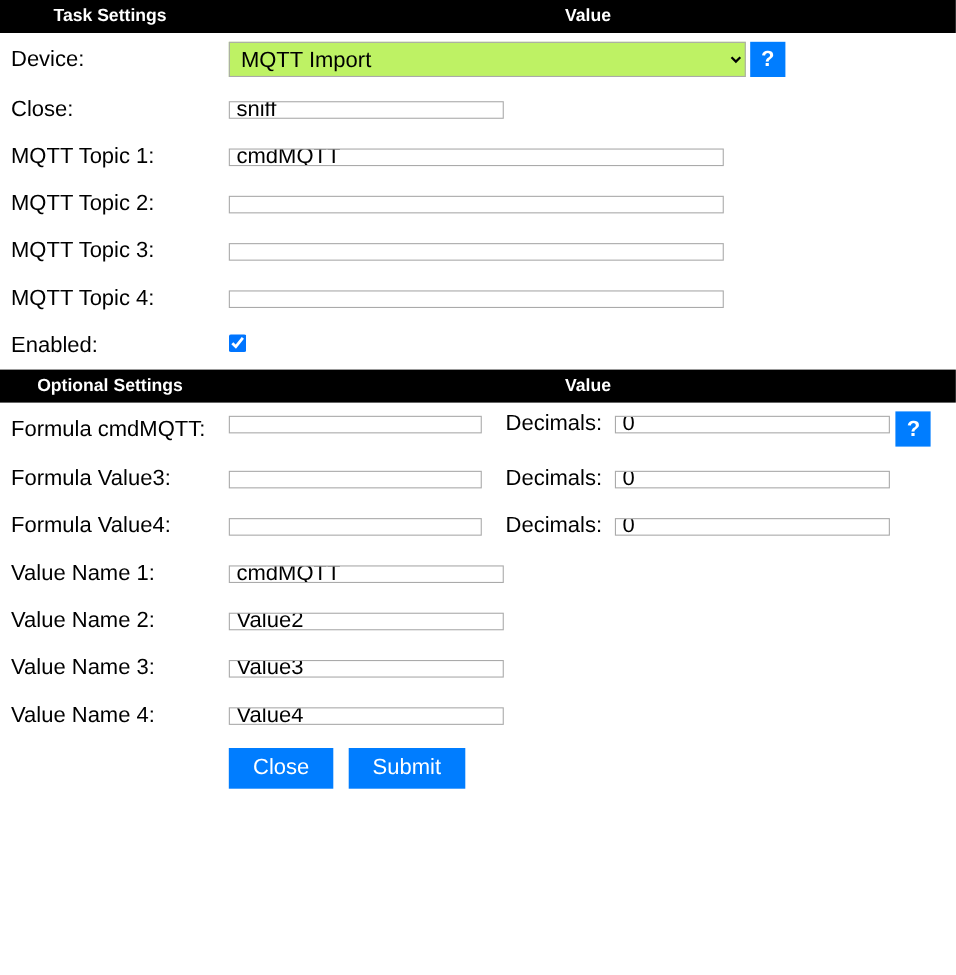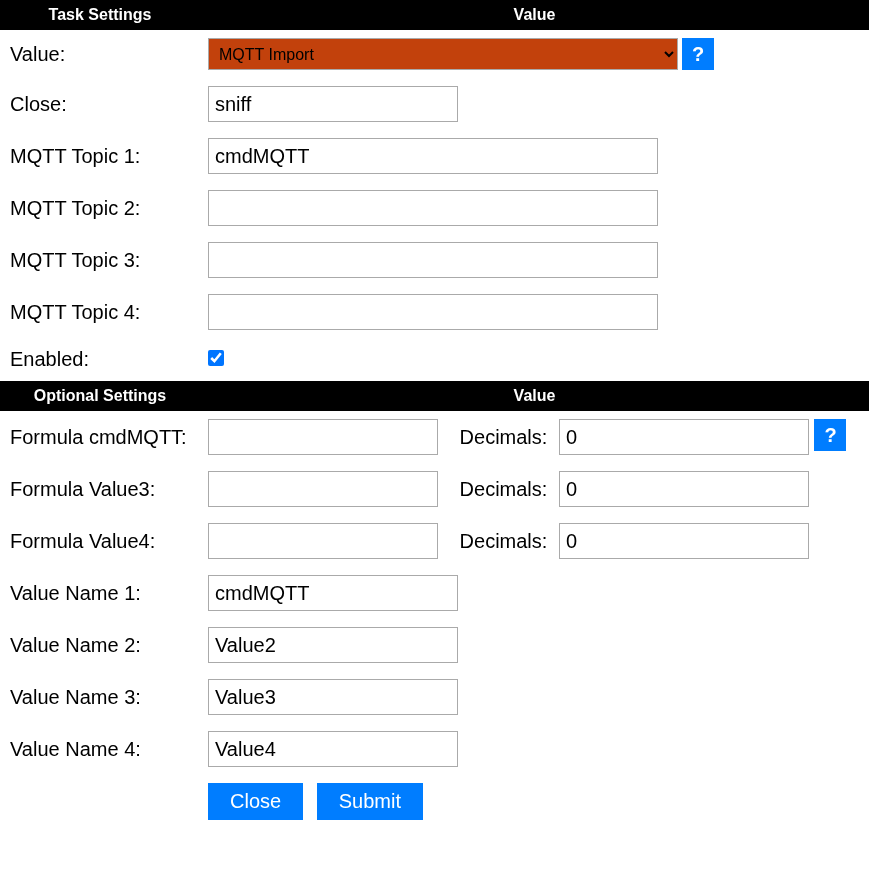--- a/index.html
+++ b/index.html
@@ -30,30 +30,30 @@
       padding: 10px 8px 10px 8px;
       vertical-align: middle;
       font-size: 20px;
     }
     td.label-cell {
       width: 200px;
       padding-left: 10px;
       white-space: nowrap;
     }
     select {
-      font-size: 16px;
+      font-size: 20px;
       padding: 4px 6px;
       width: 470px;
       border: 1px solid #aaa;
-      background: #c2410c;
+      background: #bef264;
       height: 32px;
     }
     input[type="text"] {
       font-size: 20px;
-      padding: 17px 6px;
+      padding: 3px 6px;
       border: 1px solid #aaa;
       height: 16px;
     }
     input.wide { width: 450px; }
     input.medium { width: 250px; }
     input.formula { width: 230px; }
     input.decimals { width: 250px; }
     input[type="checkbox"] {
       width: 16px;
       height: 16px;
@@ -98,21 +98,21 @@
 <body>
 
 <table>
   <tbody>
       <tr>
     <th class="left-header">Task Settings</th>
     <th>Value</th>
   </tr>
 
   <tr>
-    <td class="label-cell">Value:</td>
+    <td class="label-cell">Device:</td>
     <td class="value-cell">
       <span class="row-flex">
         <select>
           <option>MQTT Import</option>
         </select>
         <button class="help-btn">?</button>
       </span>
     </td>
   </tr>
 

